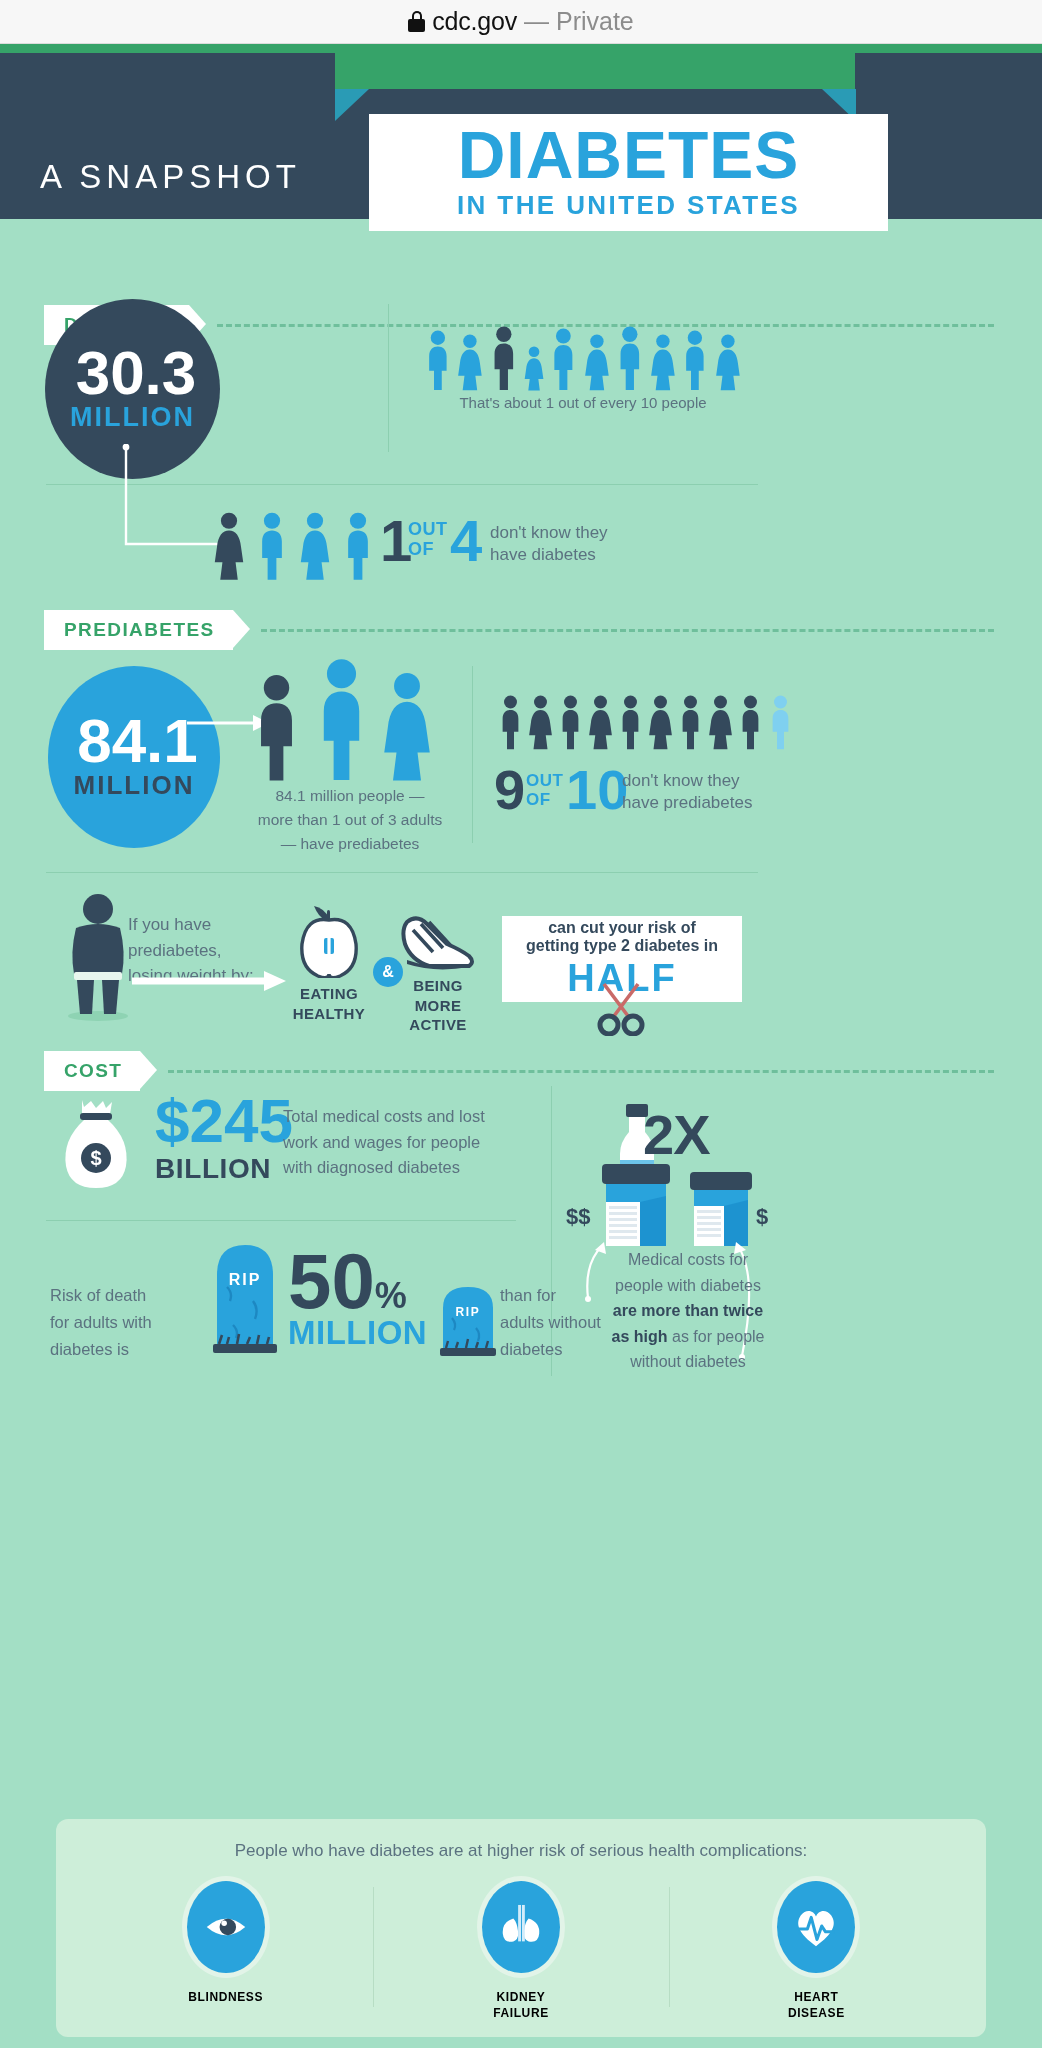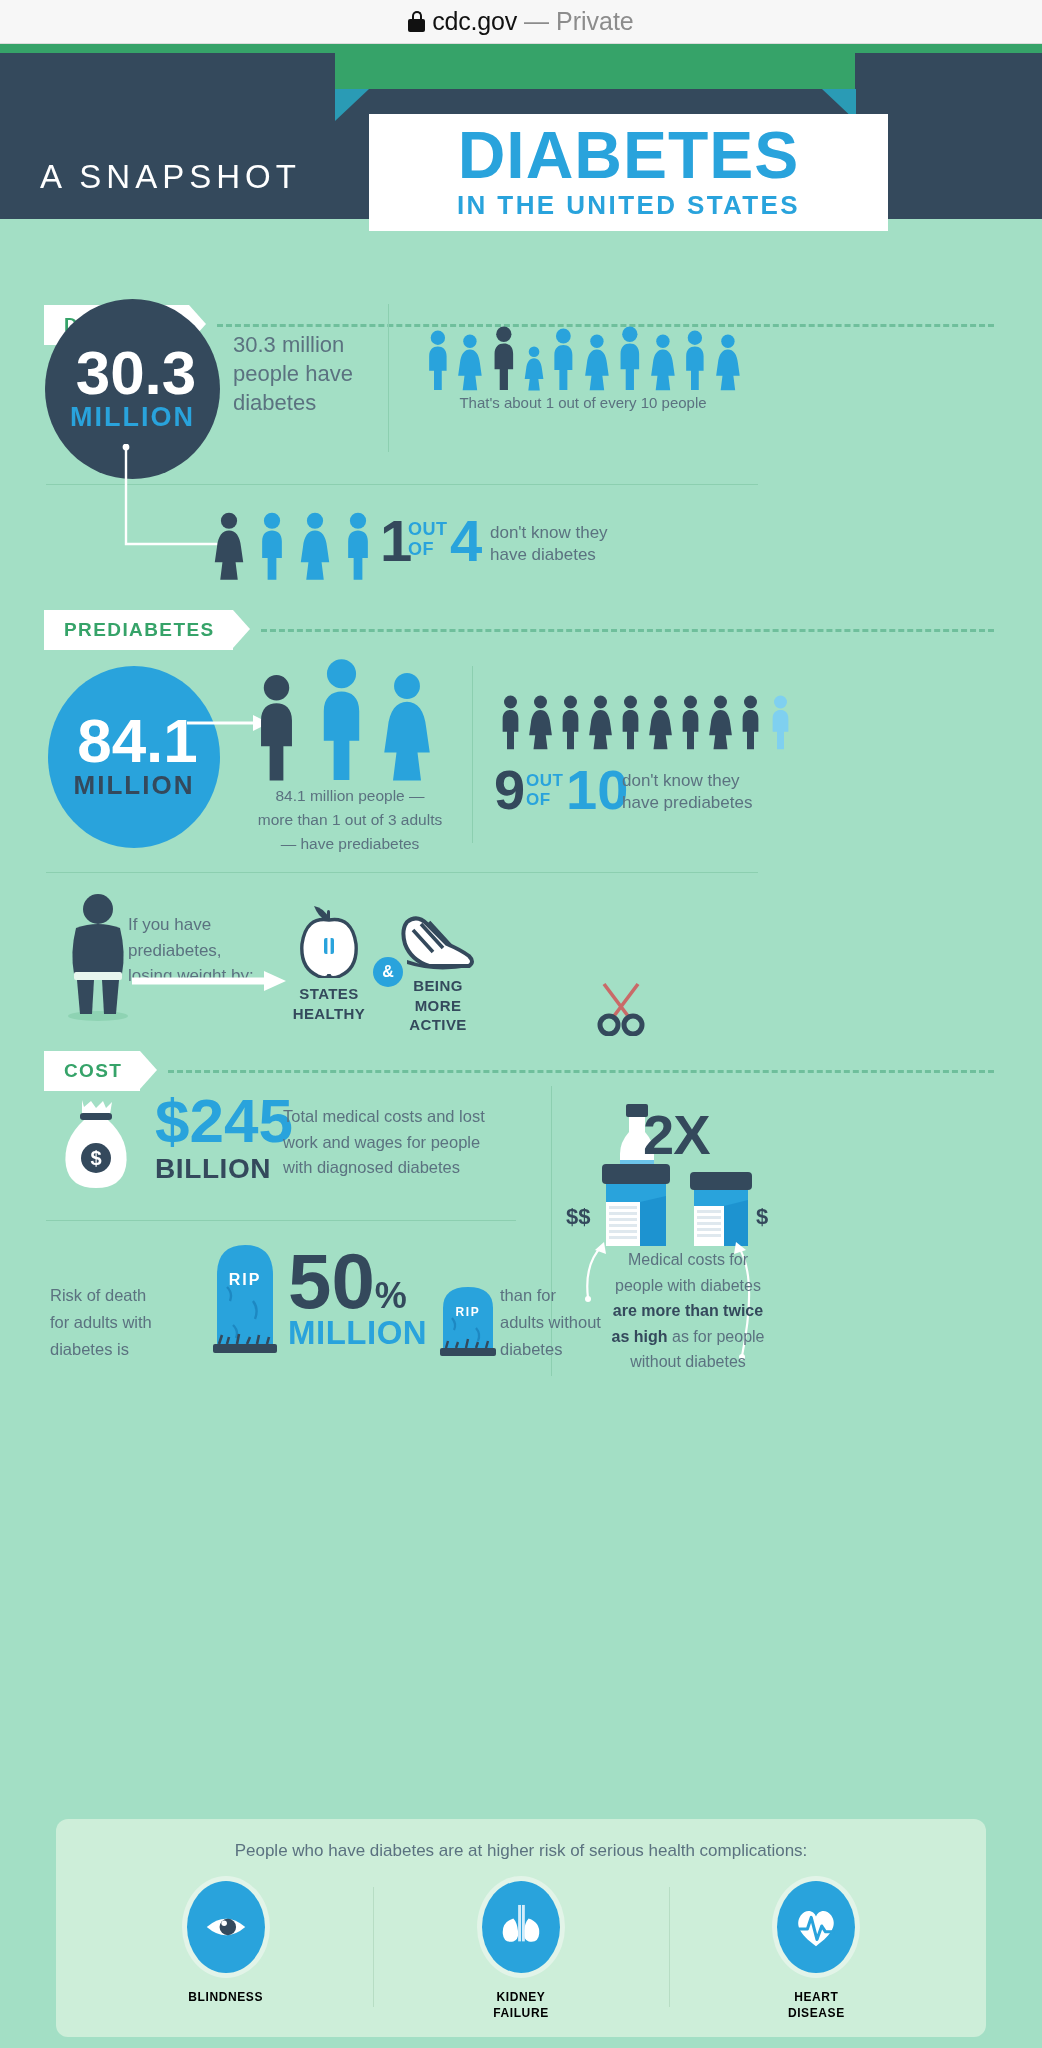--- a/index.html
+++ b/index.html
@@ -109,23 +109,20 @@
   <div class="sec-tag-row" style="left:0;top:261px;">
     <div class="sec-tag" style="margin-left:44px;">DIABETES</div>
     <div class="sec-dash"></div>
   </div>
 
   <div class="stat-circle" style="left:45px;top:255px;width:175px;height:180px;background:#34495c;">
     <div class="stat-num" style="font-size:62px;">30.3</div>
     <div class="stat-unit" style="font-size:27px;color:#29a3dc;margin-top:2px;">MILLION</div>
   </div>
 
-  <div class="body-txt" style="position:absolute;left:233px;top:286px;width:175px;font-size:22px;">
-    <span>30.3 million people have diabetes</span>
-  </div>
 
   <div class="vert-div" style="left:388px;top:260px;height:148px;"></div>
 
   <div id="pict10" style="position: absolute; left: 423px; top: 282px; width: 310px; height: 66px; display: flex; align-items: flex-end; gap: 3.5px;">
       <span>
         <svg width="29.759999999999998" height="62" viewBox="0 0 30 64" style="display: block;">
           <g fill="#29a3dc">
             <circle cx="15" cy="8" r="7.4"></circle>
             <path d="M15,17 C10,17 6,20 6,27 L6,42 L11,42 L11,62 L19,62 L19,42 L24,42 L24,27 C24,20 20,17 15,17 Z"></path>
           </g>
@@ -432,21 +429,21 @@
 
   <div style="position:absolute;left:288px;top:862px;width:82px;">
     <svg style="width:70px;height:72px;display:block;margin:0 auto;">
       <path d="M35,12 Q30,2 20,0 Q24,10 31,14 Z" fill="#34495c"></path>
       <rect x="33" y="4" width="3" height="11" rx="1.5" fill="#34495c"></rect>
       <path d="M35,14 Q58,10 62,38 Q64,62 46,70 Q35,74 35,68 Q35,74 24,70 Q6,62 8,38 Q12,10 35,14 Z" fill="#ffffff" stroke="#34495c" stroke-width="3.4"></path>
       <rect x="30" y="32" width="10" height="16" rx="2" fill="#29a3dc"></rect>
       <rect x="33.4" y="30" width="3.2" height="20" fill="#ffffff"></rect>
     </svg>
     <div style="text-align:center;color:#34495c;font-weight:bold;font-size:15px;line-height:1.3;margin-top:6px;letter-spacing:.4px;">
-      <div>STATES</div>
+      <div>EATING</div>
       <div>HEALTHY</div>
     </div>
   </div>
 
   <div style="position:absolute;left:373px;top:913px;width:30px;height:30px;border-radius:50%;background:#29a3dc;
               color:#ffffff;font-weight:bold;font-size:16px;display:flex;align-items:center;justify-content:center;">
     <span>&amp;</span>
   </div>
 
   <div style="position:absolute;left:398px;top:866px;width:80px;">
@@ -455,20 +452,26 @@
       <path d="M14,20 L34,42 M22,14 L44,38 M30,12 L52,36" stroke="#34495c" stroke-width="3.6"></path>
       <path d="M8,50 Q36,60 70,54 L70,57 Q36,63 8,54 Z" fill="#34495c"></path>
     </svg>
     <div style="text-align:center;color:#34495c;font-weight:bold;font-size:15px;line-height:1.3;margin-top:4px;letter-spacing:.4px;">
       <div>BEING</div>
       <div>MORE</div>
       <div>ACTIVE</div>
     </div>
   </div>
 
+  <div style="position:absolute;left:502px;top:872px;width:240px;height:86px;background:#ffffff;
+              display:flex;flex-direction:column;align-items:center;justify-content:center;">
+    <div style="color:#34495c;font-weight:bold;font-size:16px;">can cut your risk of</div>
+    <div style="color:#34495c;font-weight:bold;font-size:16px;">getting type 2 diabetes in</div>
+    <div style="color:#29a3dc;font-weight:bold;font-size:38px;letter-spacing:2px;margin-top:2px;">HALF</div>
+  </div>
 
   <svg style="position:absolute;left:592px;top:938px;width:58px;height:54px;">
     <path d="M12,2 L36,34 M46,2 L22,34" stroke="#c96a68" stroke-width="3.6" fill="none"></path>
     <circle cx="17" cy="43" r="9" fill="none" stroke="#34495c" stroke-width="5"></circle>
     <circle cx="41" cy="43" r="9" fill="none" stroke="#34495c" stroke-width="5"></circle>
   </svg>
 
   <div class="sec-tag-row" style="left:0;top:1007px;">
     <div class="sec-tag" style="margin-left:44px;">COST</div>
     <div class="sec-dash"></div>

